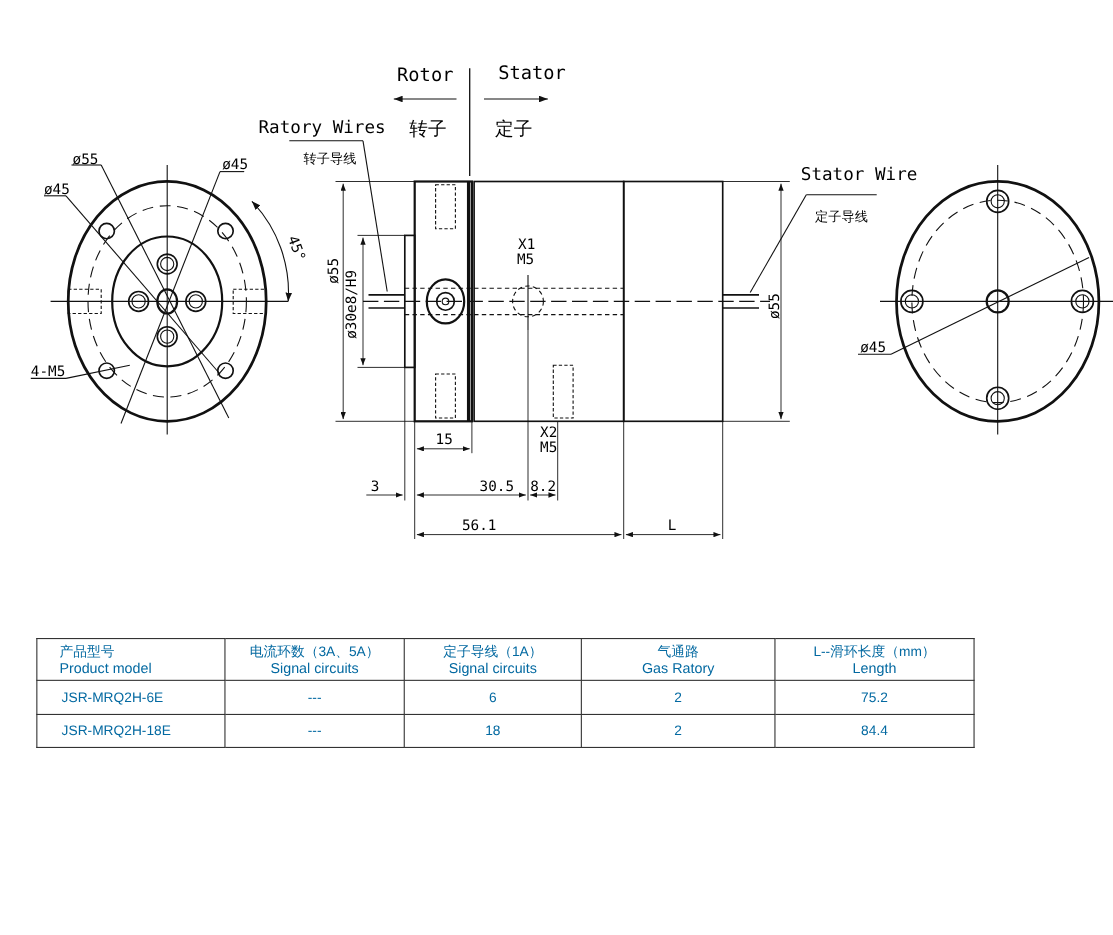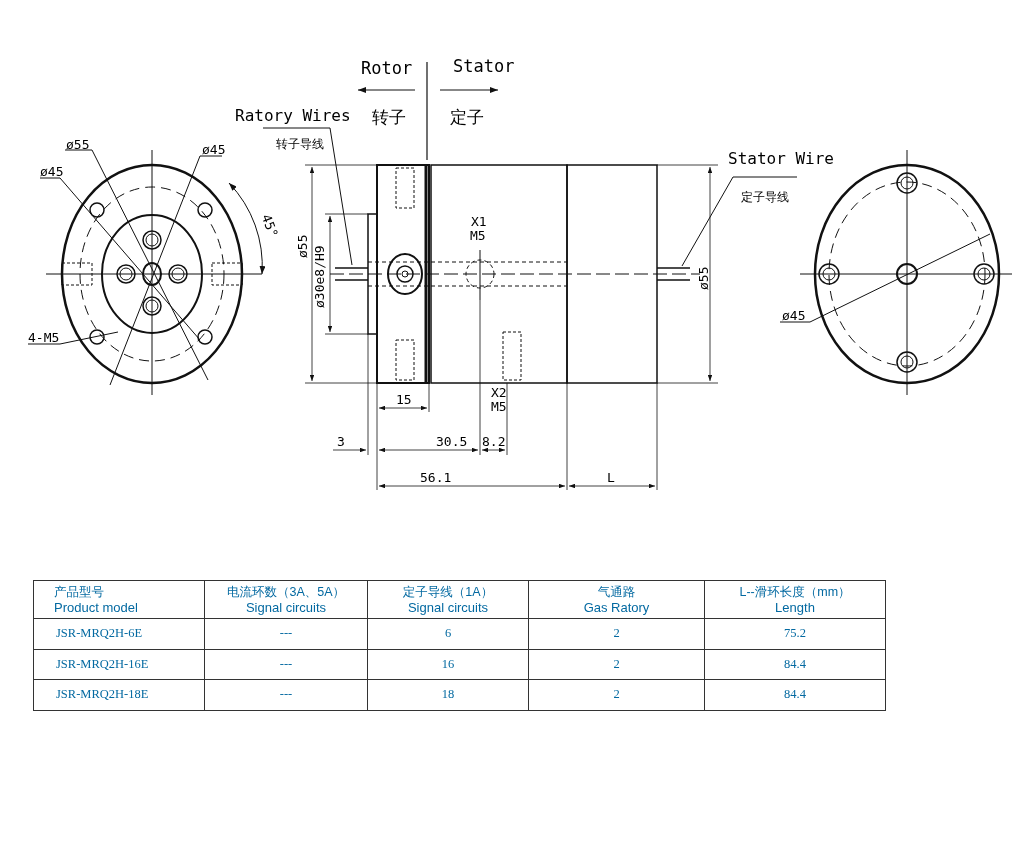--- a/index.html
+++ b/index.html
@@ -2,21 +2,21 @@
 <html><head>
 <meta charset="utf-8">
 <style>
   html,body{margin:0;padding:0;background:#fff;}
   body{width:1012px;height:850px;position:relative;overflow:hidden;font-family:"DejaVu Sans",sans-serif;color:#111;}
   #drawing{position:absolute;left:0;top:0;width:1012px;height:560px;}
   .cadtxt{font-family:"DejaVu Sans Mono","Liberation Mono",monospace;}
   #spec-table{position:absolute;left:33px;top:580px;border-collapse:collapse;font-family:"Liberation Sans",sans-serif;font-size:12.5px;color:#0369a1;}
   #spec-table th,#spec-table td{border:1.5px solid #333;padding:0;}
   #spec-table th{height:37px;font-weight:normal;line-height:15px;vertical-align:middle;}
-  #spec-table td{height:29.5px;text-align:center;font-family:Liberation Serif, serif;}
+  #spec-table td{height:29.5px;text-align:center;}
   #spec-table th .zh{display:block;}
   #spec-table th .en{display:block;font-size:13px;}
   .c0{width:148px;} .c1{width:162px;margin-top:10px;} .c2{width:160px;} .c3{width:175px;} .c4{width:180px;}
   .th-left{text-align:left;padding-left:20px !important;}
   .th-center{text-align:center;}
   td.c0{text-align:left !important;padding-left:22px !important;}
 </style>
 </head>
 <body>
 
@@ -208,27 +208,20 @@
   </thead>
   <tbody>
     <tr>
       <td class="c0">JSR-MRQ2H-6E</td>
       <td class="c1">---</td>
       <td class="c2">6</td>
       <td class="c3">2</td>
       <td class="c4">75.2</td>
     </tr>
     <tr>
-      <td class="c0">JSR-MRQ2H-16E</td>
-      <td class="c1">---</td>
-      <td class="c2">16</td>
-      <td class="c3">2</td>
-      <td class="c4">84.4</td>
-    </tr>
-    <tr>
       <td class="c0">JSR-MRQ2H-18E</td>
       <td class="c1">---</td>
       <td class="c2">18</td>
       <td class="c3">2</td>
       <td class="c4">84.4</td>
     </tr>
   </tbody>
 </table>
 
 </body></html>

